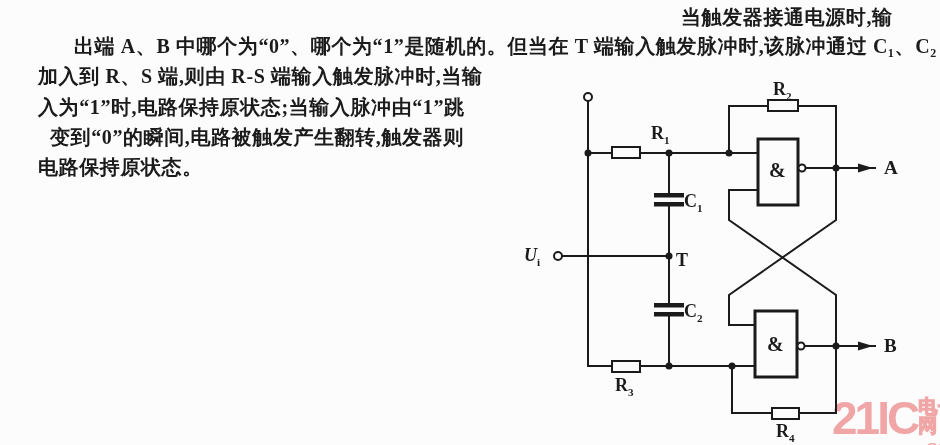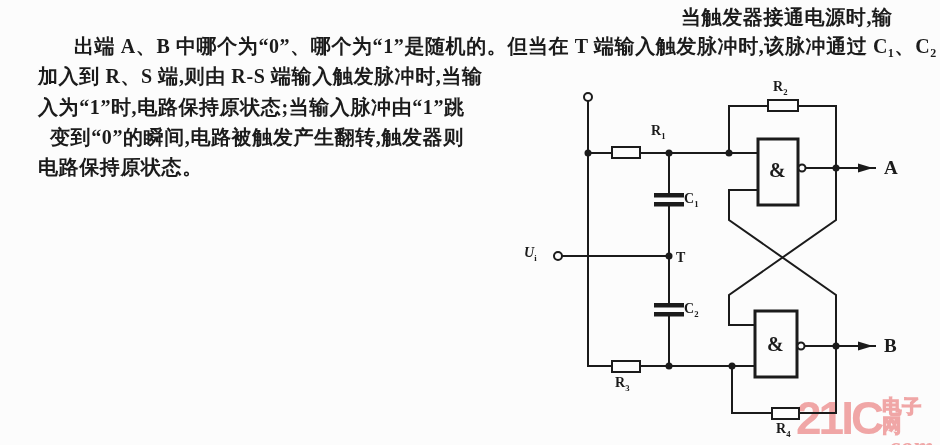--- a/index.html
+++ b/index.html
@@ -26,37 +26,38 @@
   
   #wiring{position:absolute;left:0;top:0;z-index:2;}
   .wire{stroke:var(--ink);stroke-width:2;fill:none;}
   .comp{stroke:var(--ink);stroke-width:2;fill:var(--bg);}
   .gate{stroke:var(--ink);stroke-width:3;fill:var(--bg);}
   .plate{fill:var(--ink);stroke:none;}
   .dot{fill:var(--ink);stroke:none;}
   .term{stroke:var(--ink);stroke-width:2;fill:var(--bg);}
   .ah{fill:var(--ink);stroke:none;}
   .clabel{
-    position:absolute;z-index:3;font-weight:bold;font-size:14px;
+    position:absolute;z-index:3;font-weight:bold;font-size:18px;
     color:var(--ink);white-space:nowrap;
   }
   .clabel sub{font-size:0.62em;}
   .ital{font-style:italic;}
   .amp{font-size:20px;}
   .bigout{font-size:19px;}
   
   .wm{
     position:absolute;left:796px;top:397px;z-index:1;
     display:flex;align-items:flex-start;color:var(--wm);
     font-family:"Liberation Sans","DejaVu Sans",sans-serif;
     line-height:1;user-select:none;
   }
   .wm-brand{
     font-size:46px;font-weight:bold;letter-spacing:-3px;line-height:0.92;
     font-family:"Liberation Sans","DejaVu Sans",sans-serif;
+    margin-left:36px;
   }
   .wm-right{display:flex;flex-direction:column;margin-left:1px;}
   .wm-cn{
     font-size:19px;font-weight:bold;letter-spacing:1px;
     color:#fff;-webkit-text-stroke:1.2px var(--wm);text-stroke:1.2px var(--wm);
   }
   .wm-com{
     font-size:26px;font-weight:bold;font-style:italic;margin-top:-1px;
     font-family:"Liberation Serif","DejaVu Serif",serif;
   }

